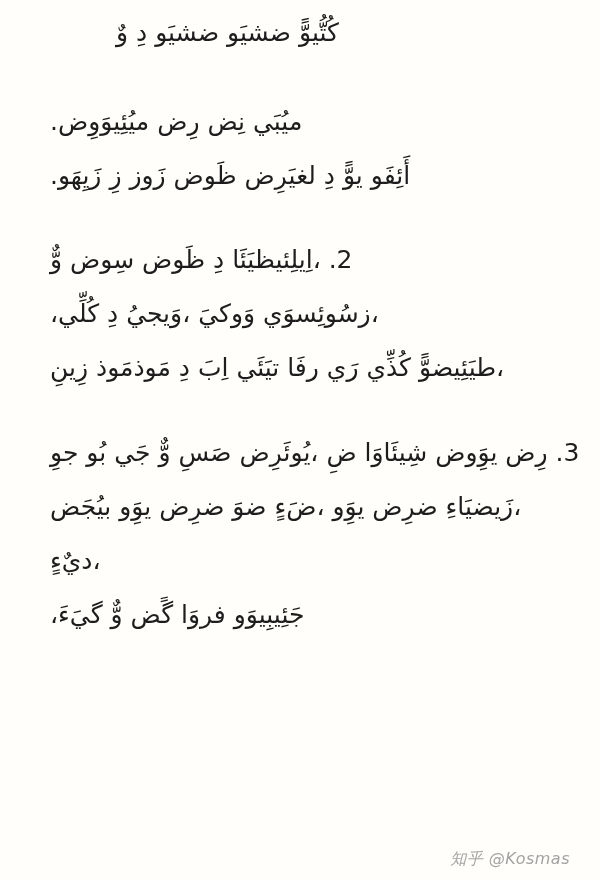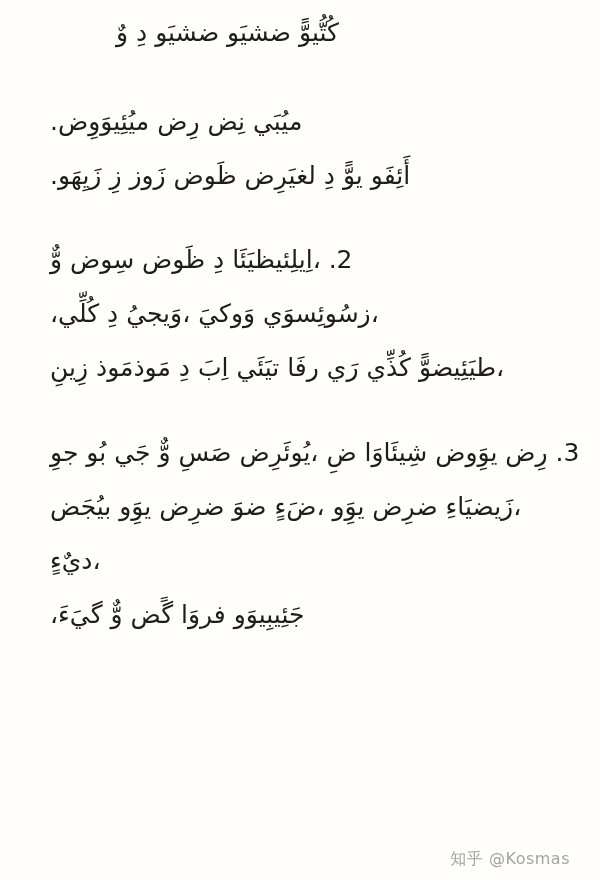--- a/index.html
+++ b/index.html
@@ -24,20 +24,21 @@
   .para{margin:0;padding:0}
   .para-1{margin-top:35px}
   .para-2{margin-top:30px}
   .para-3{margin-top:31px}
   .watermark{
     position:absolute;
     right:30px;bottom:10px;
     font-size:16px;
     letter-spacing:0.5px;
     color:#a3a3a3;
+    font-style:italic;
   }
 </style>
 </head>
 <body>
 
 <div class="content">
 
   <div class="title-line">وٌ‎ دِ‎ ضشيَو‎ ضشيَو‎ كُتُّيوًّ</div>
 
   <div class="para para-1">

